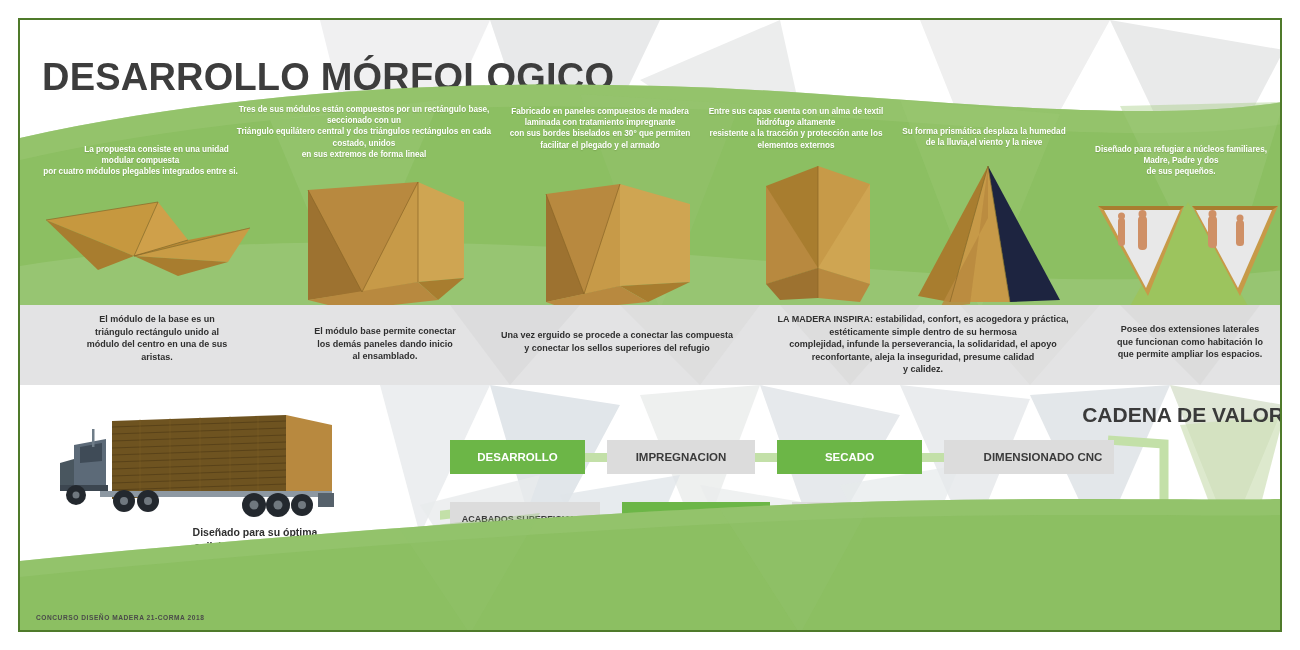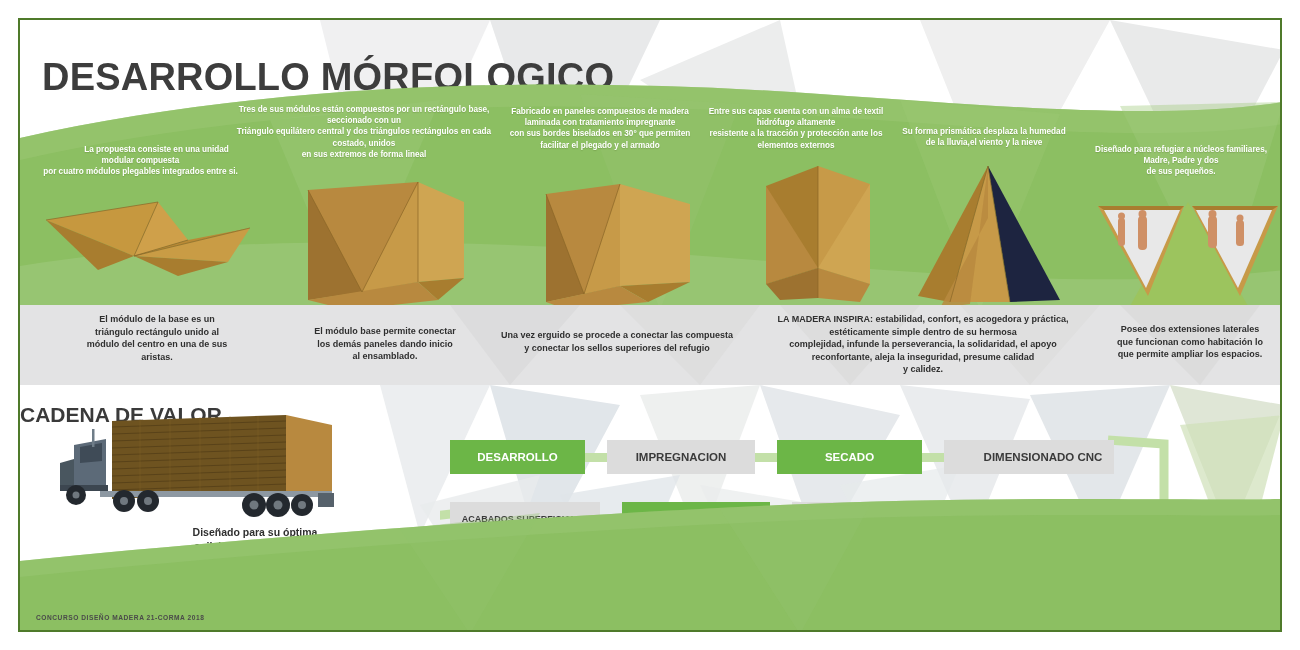--- a/index.html
+++ b/index.html
@@ -17,21 +17,21 @@
   .greenband{position:absolute;left:0;top:60px;width:1264px;height:230px;}
   .topcap{position:absolute;color:#ffffff;font-size:8.2px;line-height:11.2px;font-weight:bold;text-align:center;text-shadow:0 1px 1px rgba(90,120,50,.35);}
 
   
   .grayband{position:absolute;left:0;top:285px;width:1264px;height:80px;background:#e3e3e4;}
   .botcap{position:absolute;color:#2f2f2f;font-size:9px;line-height:12.5px;font-weight:bold;text-align:center;}
 
   
   .lower{position:absolute;left:0;top:365px;width:1264px;height:249px;background:#ffffff;overflow:hidden;}
 
-  .cadena-title{position:absolute;left:0;top:18px;width:100%;text-align:left;font-size:21px;font-weight:bold;color:#3a3a3a;}
+  .cadena-title{position:absolute;left:0;top:18px;width:100%;text-align:right;font-size:21px;font-weight:bold;color:#3a3a3a;}
 
   
   .chain{position:absolute;left:430px;top:55px;width:700px;height:170px;}
   .chain-row{position:absolute;left:0;width:700px;height:34px;display:flex;align-items:center;}
   .cell{height:34px;display:flex;align-items:center;justify-content:center;font-weight:bold;color:#3a3a3a;font-size:11.5px;box-sizing:border-box;}
   .cell.green{background:#6cb647;color:#ffffff;}
   .cell.gray{background:#dcdcdc;color:#3a3a3a;}
   .connector{position:absolute;background:#b9d99c;height:9px;}
 
   

